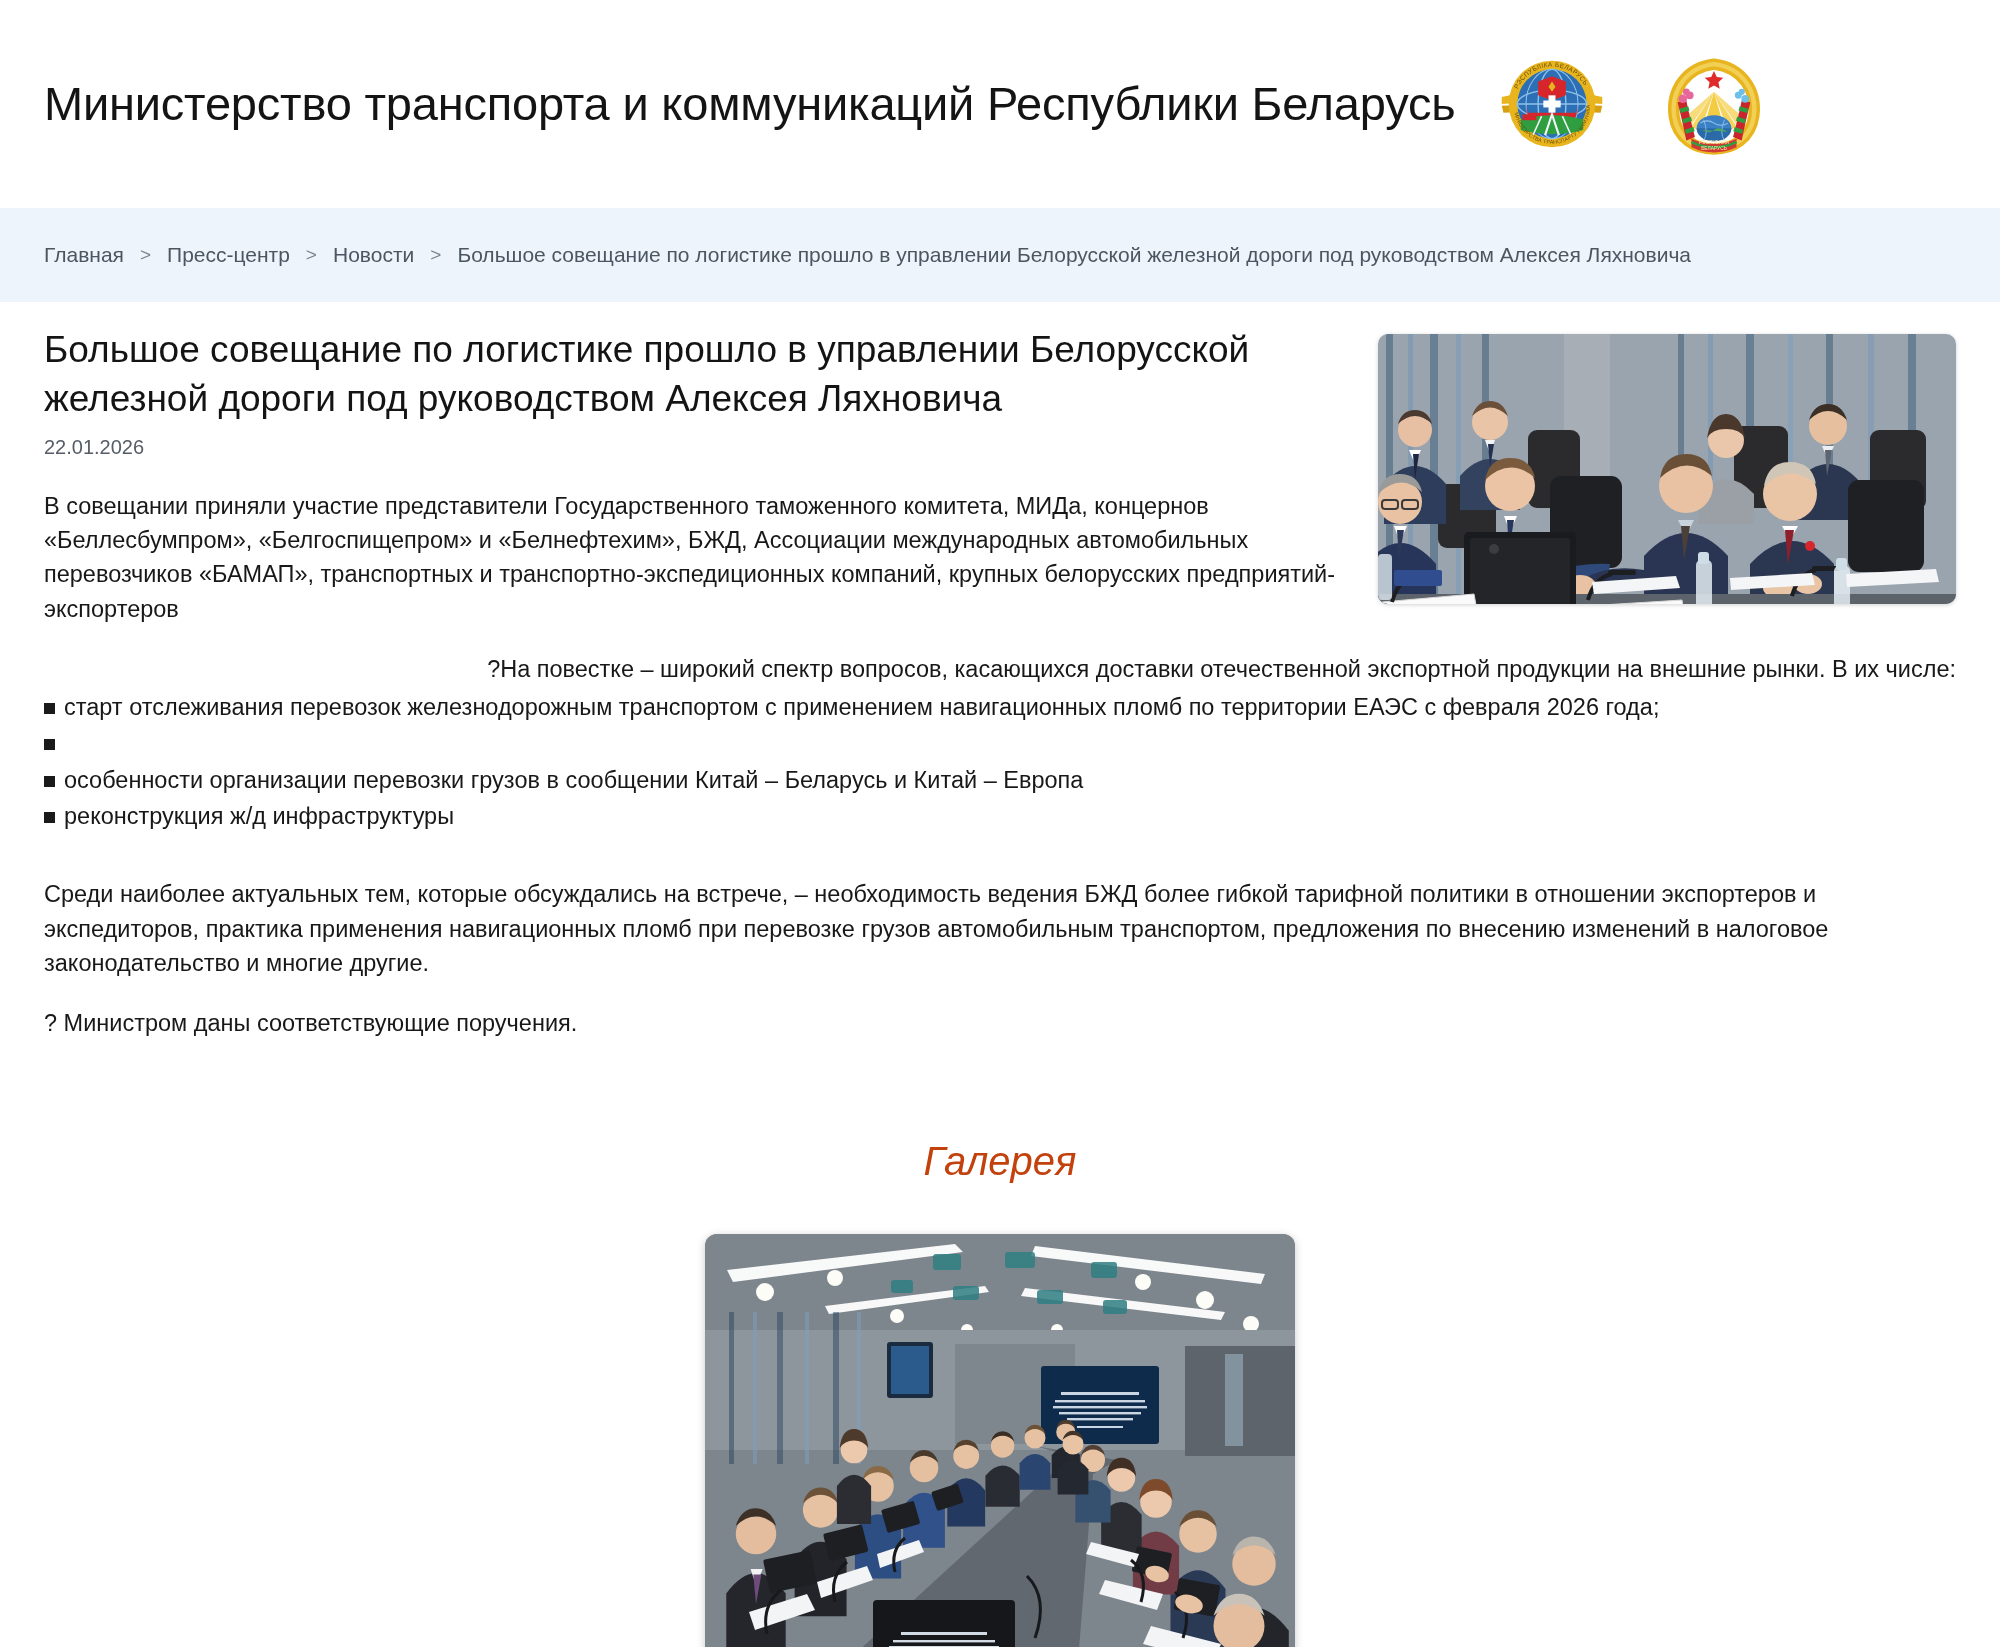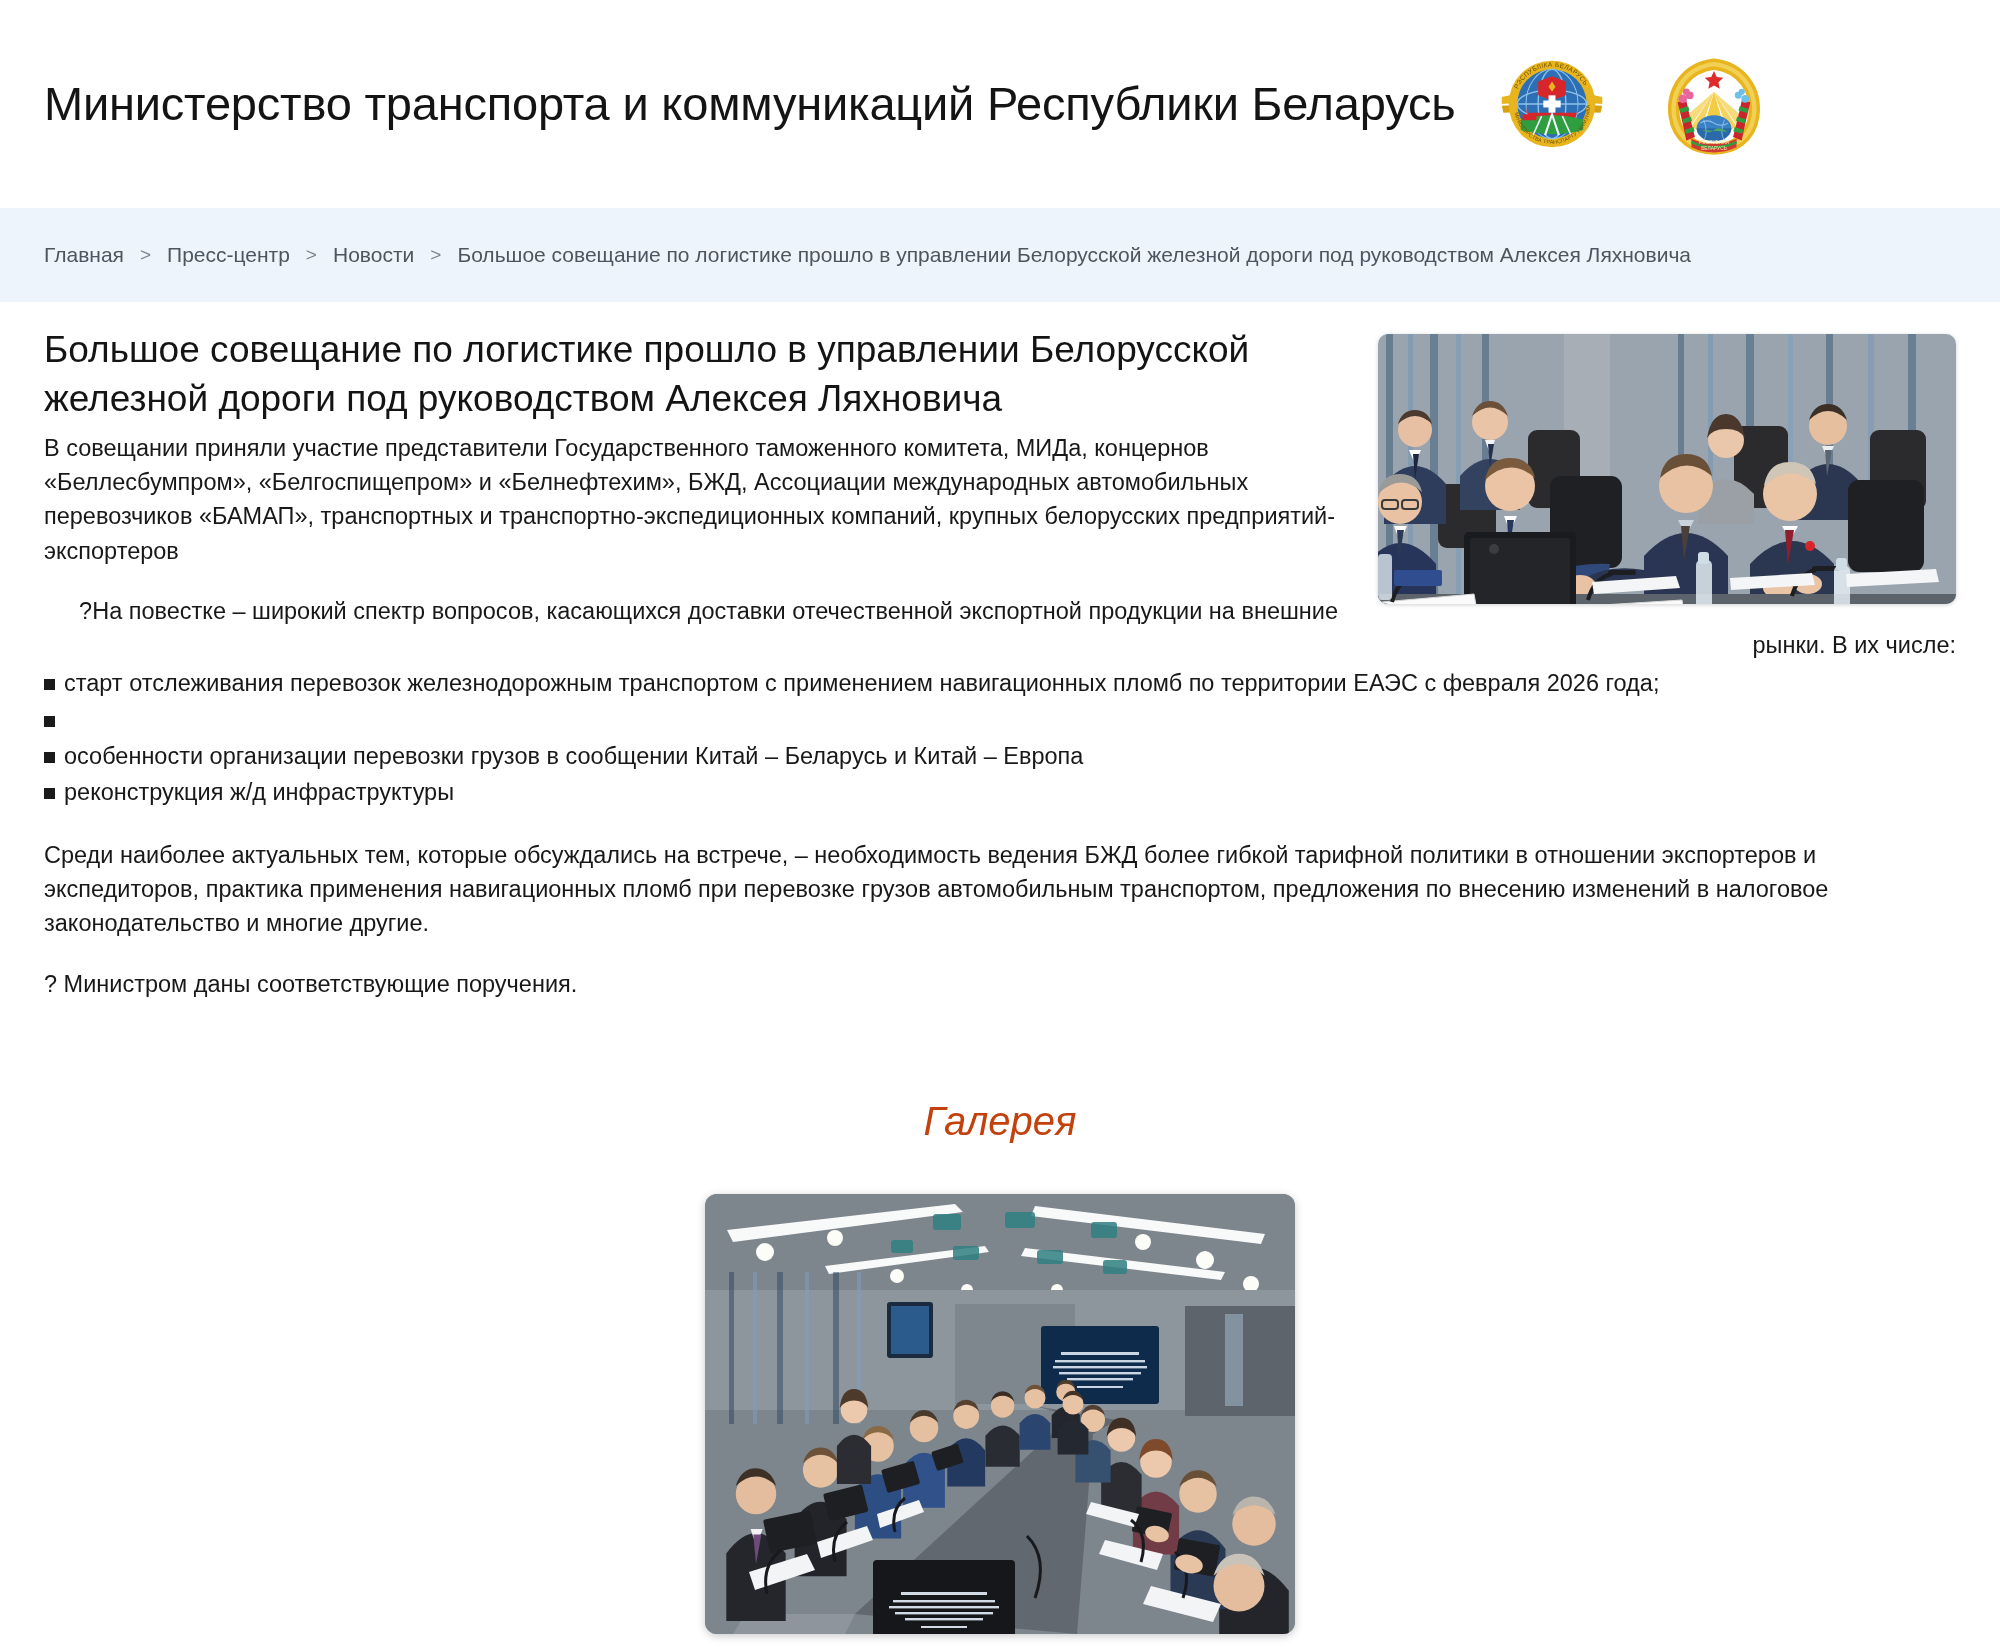--- a/index.html
+++ b/index.html
@@ -127,21 +127,21 @@
     margin: 0 0 2px 0;
   }
   .bullet-line .sq {
     display: inline-block;
     width: 11px;
     height: 11px;
     background: #1a1a1a;
     margin-right: 9px;
     vertical-align: 1px;
   }
-  .bullet-group { margin: 0 0 28px 0; }
+  .bullet-group { margin: 0 0 44px 0; }
 
   .clearer { clear: both; height: 0; }
 
   
   .gallery-section {
     margin-top: 72px;
     text-align: center;
     padding-bottom: 60px;
   }
   h2.gallery-title {
@@ -449,20 +449,21 @@
             <path d="M468 240 l90 -5 l3 13 l-92 5 Z"></path>
           </g>
 
           <rect x="16" y="236" width="48" height="16" rx="2" fill="#2f4d8f"></rect>
         </svg>
       </span>
     </figure>
 
     <h1 class="article-title">Большое совещание по логистике прошло в управлении Белорусской железной дороги под руководством Алексея Ляхновича</h1>
 
+    <div class="article-date">22.01.2026</div>
 
     <div class="article-body">
 
       <p>В совещании приняли участие представители Государственного таможенного комитета, МИДа, концернов «Беллесбумпром», «Белгоспищепром» и «Белнефтехим», БЖД, Ассоциации международных автомобильных перевозчиков «БАМАП», транспортных и транспортно-экспедиционных компаний, крупных белорусских предприятий-экспортеров</p>
 
       <p class="tight">?На повестке – широкий спектр вопросов, касающихся доставки отечественной экспортной продукции на внешние рынки. В их числе:</p>
 
       <div class="bullet-group">
         <div class="bullet-line">
           <span class="sq"></span><span>старт отслеживания перевозок железнодорожным транспортом с применением навигационных пломб по территории ЕАЭС с февраля 2026 года;</span>

